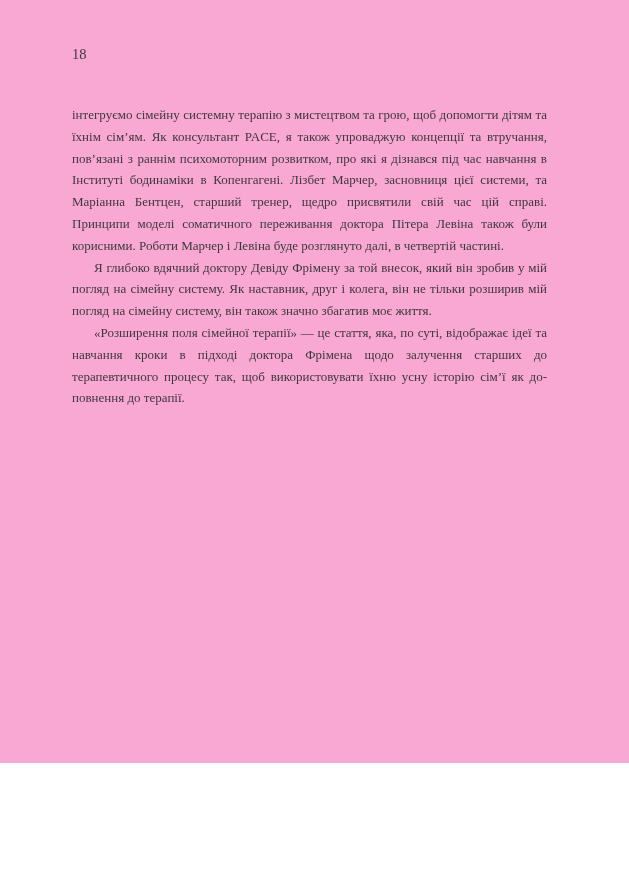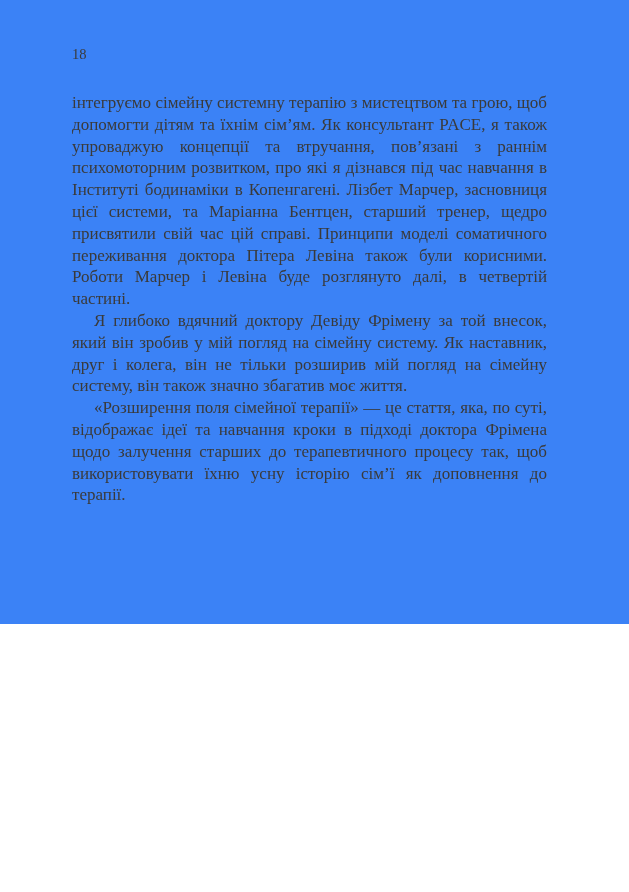--- a/index.html
+++ b/index.html
@@ -1,29 +1,29 @@
 <!DOCTYPE html>
 <html><head>
   <meta charset="utf-8">
   <style>
     html, body { margin: 0; padding: 0; background: #ffffff; }
     body { width: 629px; height: 892px; position: relative; overflow: hidden; }
     .page {
-      position: absolute; left: 0; top: 0; width: 629px; height: 624px; background: #3b82f6;
+      position: absolute; left: 0; top: 0; width: 629px; height: 763px; background: #f9a8d4;
       font-family: "Liberation Serif", "DejaVu Serif", serif; color: #3a3a3a;
     }
     .running-header {
       position: absolute; left: 72px; top: 44px; width: 475px; height: 20px;
       font-size: 14.5px; line-height: 20px;
     }
     .page-number { position: absolute; left: 0; top: 0; }
     .running-title { position: absolute; right: 0; top: 0; font-style: italic; white-space: nowrap; }
     .body-text {
-      position: absolute; left: 72px; top: 92px; width: 475px;
-      font-size: 17px; line-height: 21.8px; text-align: justify; hyphens: manual;
+      position: absolute; left: 72px; top: 104px; width: 475px;
+      font-size: 13px; line-height: 21.8px; text-align: justify; hyphens: manual;
     }
     .body-text p { margin: 0; }
     .body-text p.indent { text-indent: 22px; }
   </style>
 </head>
 <body>
 
 <div class="page">
   <div class="running-header">
     <span class="page-number">18</span>

